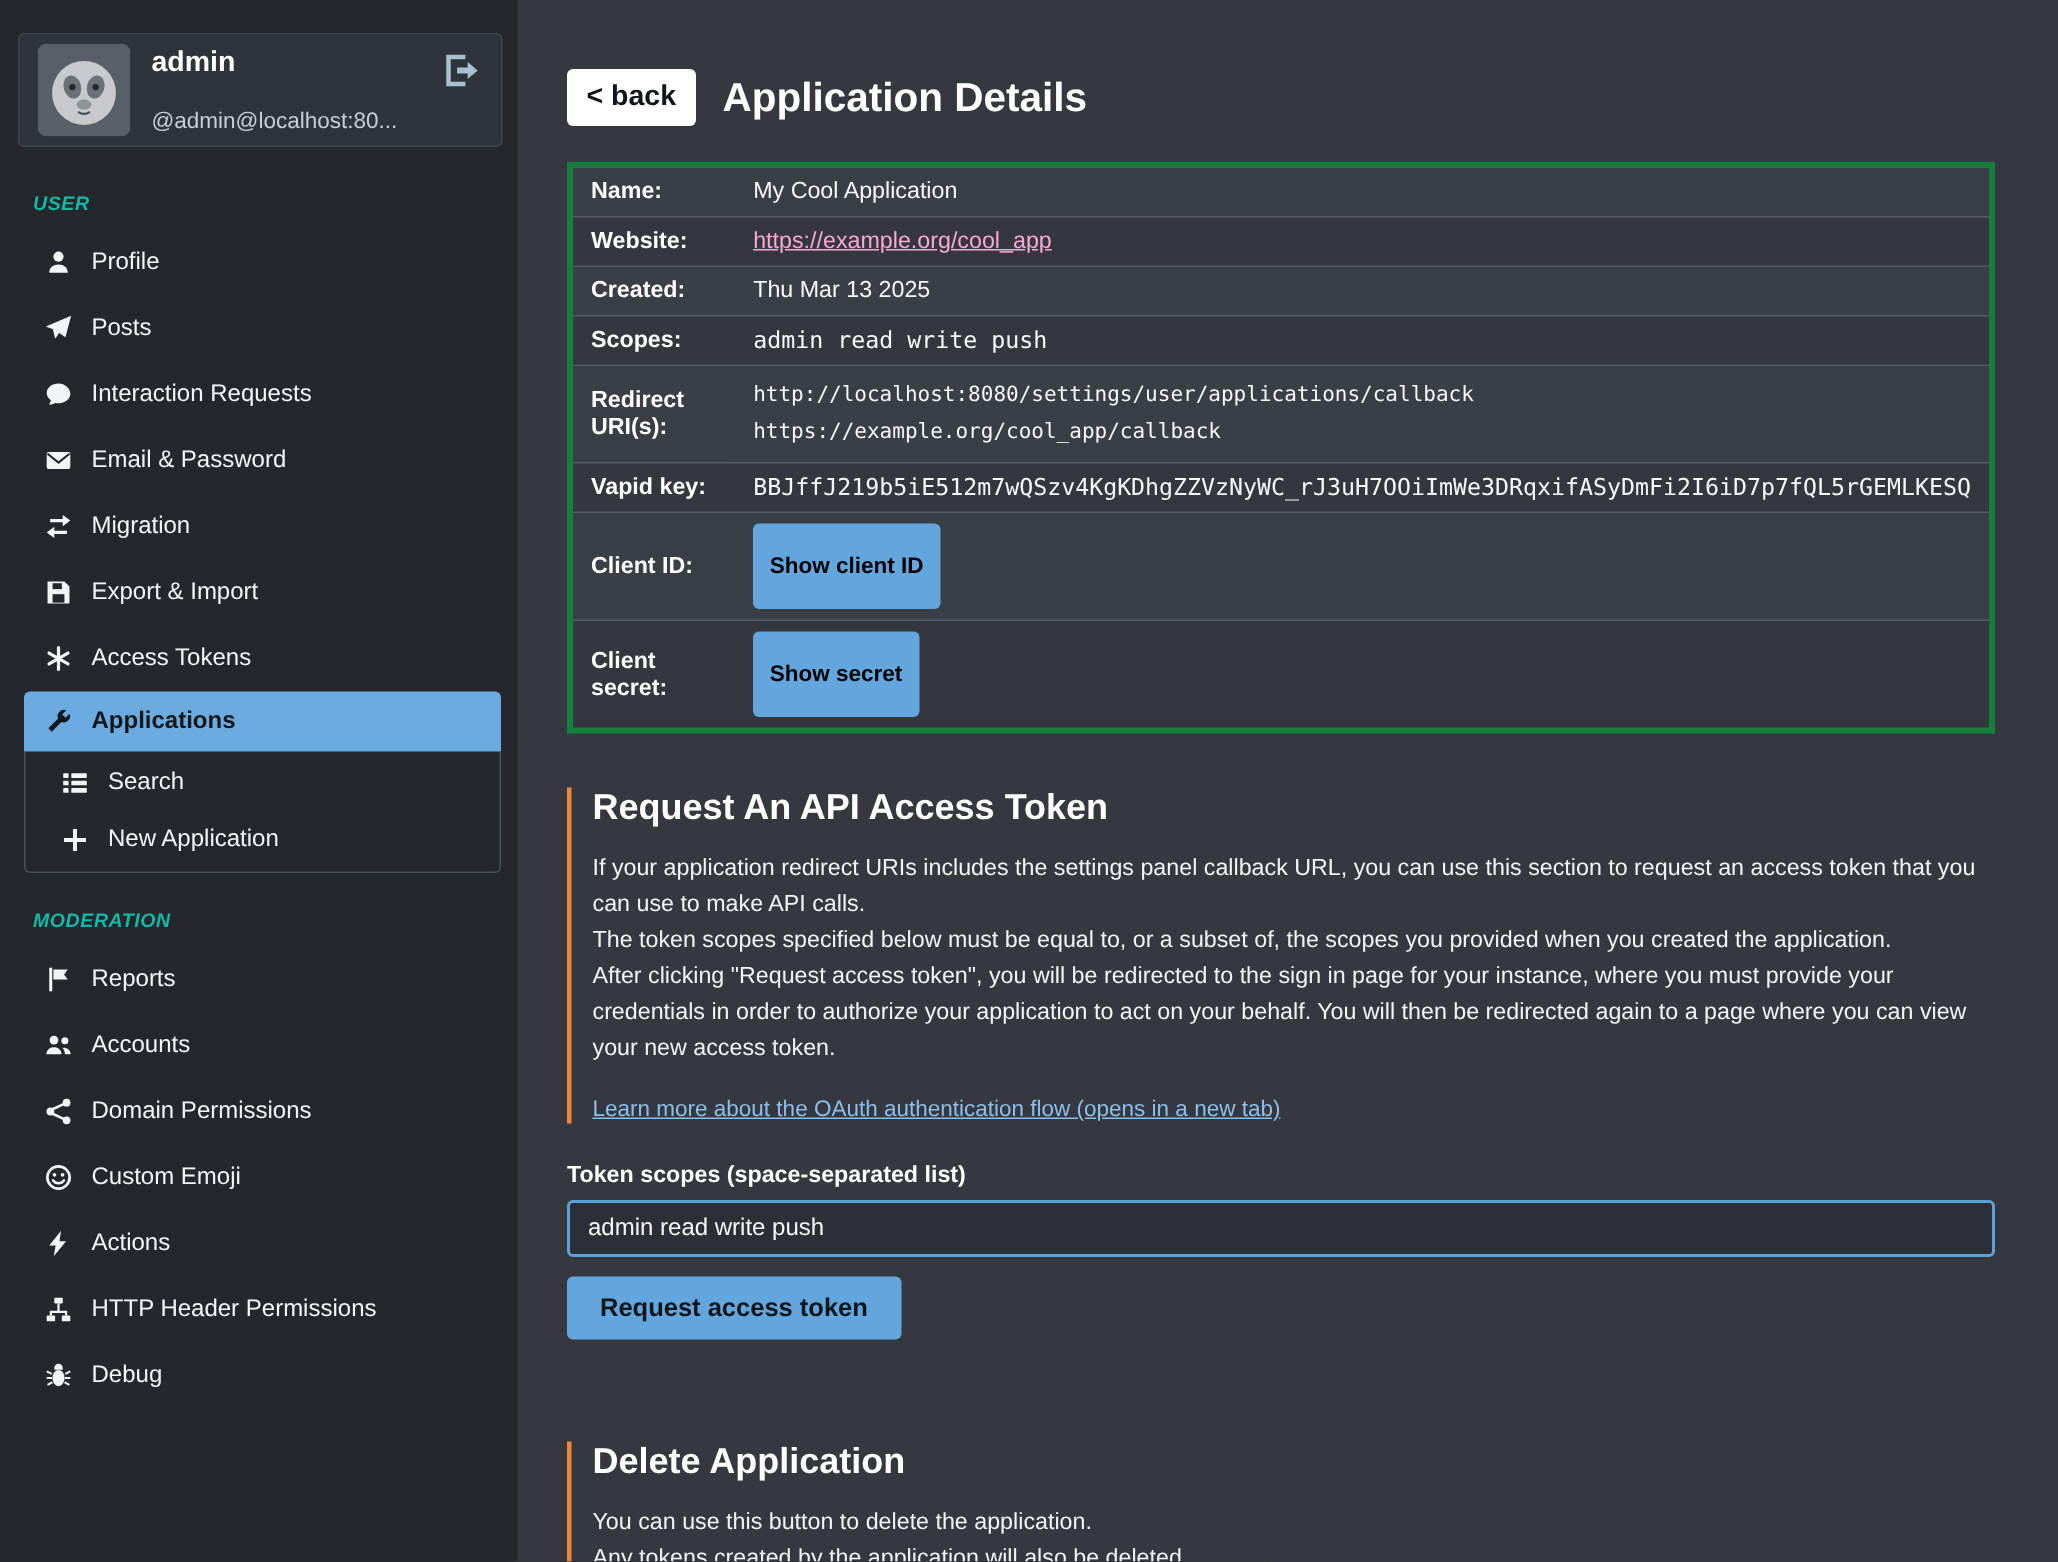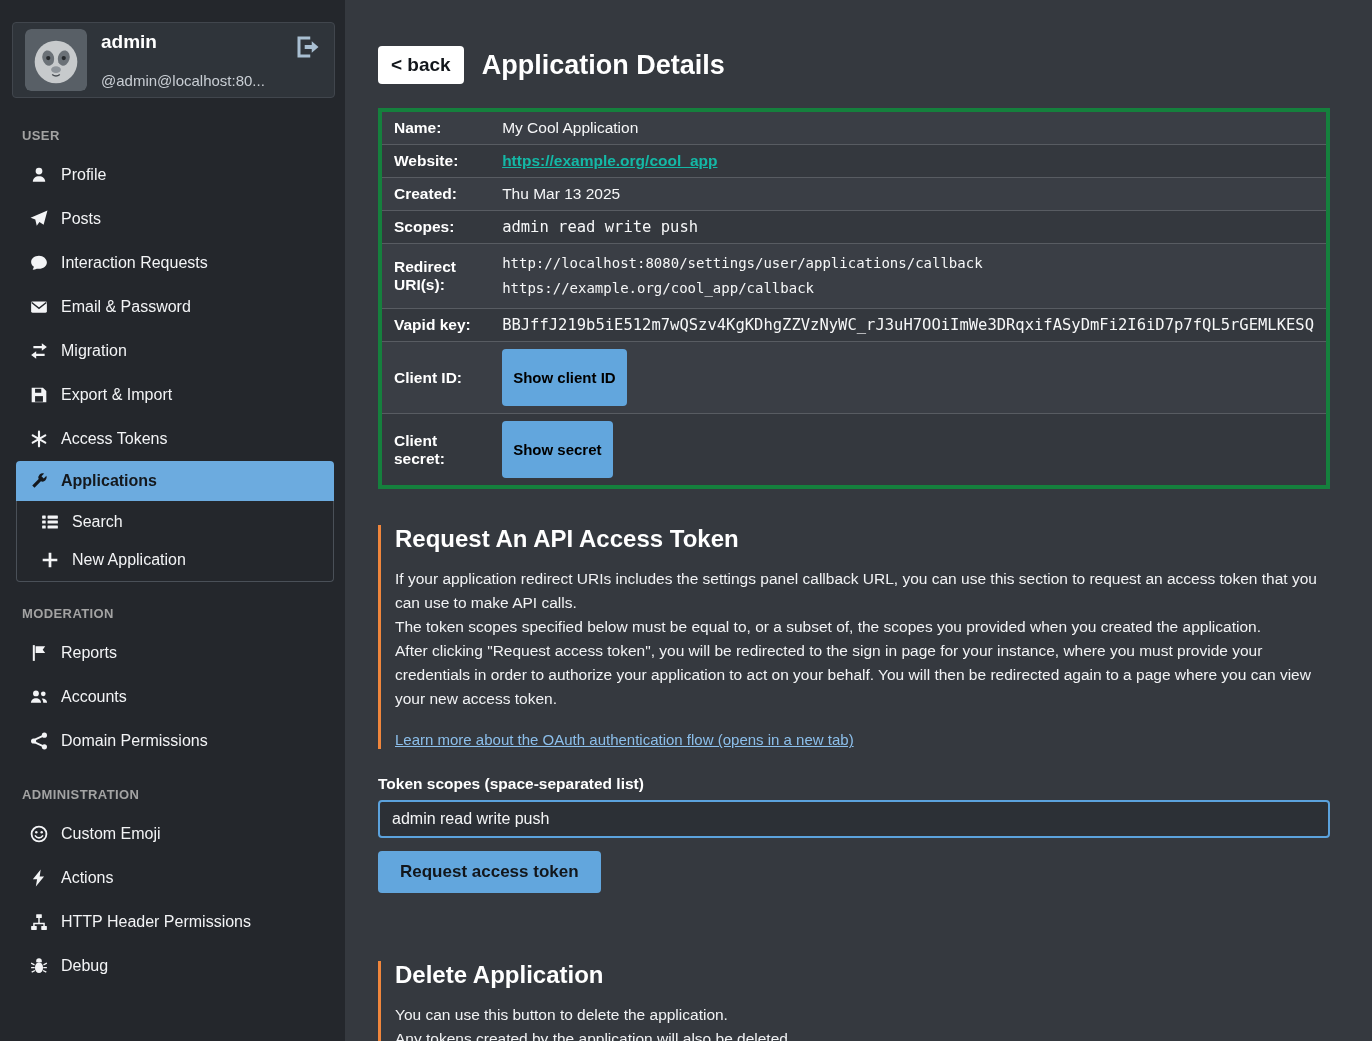--- a/index.html
+++ b/index.html
@@ -19,22 +19,23 @@
   }
   .avatar { width:62px; height:62px; border-radius:6px; overflow:hidden; flex-shrink:0; }
   .avatar svg { display:block; width:100%; height:100%; }
   .user-meta { min-width:0; }
   .user-name { font-size:19px; font-weight:bold; color:#ffffff; margin-bottom:19px; }
   .user-handle { font-size:15px; color:#c9ced4; white-space:nowrap; overflow:hidden; }
   .logout { position:absolute; top:12px; right:14px; color:#a9bfd2; width:24px; height:24px; cursor:pointer; }
   .logout svg { width:100%; height:100%; }
 
   .section-label {
-    color:#a3a3a3; font-size:13px; font-weight:bold; letter-spacing:.4px;
+    color:#14b8a6; font-size:13px; font-weight:bold; letter-spacing:.4px;
     padding:24px 20px 10px 22px;
+    font-style:italic;
   }
   .nav-item {
     display:flex; align-items:center; gap:13px;
     padding:12px 16px 12px 30px; font-size:16px; color:#f3f4f6; cursor:pointer;
     line-height:20px;
   }
   .icon { width:18px; height:18px; display:inline-flex; flex-shrink:0; color:inherit; }
   .icon svg { width:100%; height:100%; }
   .nav-item.active {
     background:#6cabdf; color:#14181d; font-weight:bold;
@@ -57,21 +58,21 @@
 
   .details-table { width:100%; border-collapse:collapse; border:4px solid #15803d; margin-bottom:36px; }
   .details-table tr:nth-child(odd) { background:#3a3e45; }
   .details-table tr:nth-child(even) { background:#34383e; }
   .details-table td { border-bottom:1px solid #585c62; padding:7px 12px; font-size:15.5px; vertical-align:middle; }
   .details-table tr:last-child td { border-bottom:none; }
   td.row-label { font-weight:bold; width:188px; color:#ffffff; }
   .mono { font-family:"DejaVu Sans Mono", monospace; font-size:14px; }
   .mono-line { font-family:"DejaVu Sans Mono", monospace; font-size:14px; line-height:1.8; white-space:nowrap; }
   .nowrap { white-space:nowrap; overflow:hidden; }
-  a.table-link { color:#14b8a6; text-decoration:underline;font-weight:bold; }
+  a.table-link { color:#f9a8d4; text-decoration:underline; }
   .small-btn {
     background:#62a6dd; color:#000000; font-family:inherit; font-weight:bold;
     font-size:15px; padding:20px 11px; border:none; border-radius:4px; cursor:pointer;
   }
 
   .info-block { border-left:3px solid #f0863c; padding-left:14px; margin-bottom:26px; }
   .info-block h2 { font-size:24px; font-weight:bold; color:#ffffff; margin-bottom:14px;margin-top:36px; }
   .info-block p { font-size:15.5px; line-height:1.55; color:#f2f3f5; }
   .oauth-link { color:#8cbfeb; font-size:15px; display:inline-block; margin-top:20px; text-decoration:underline; }
 
@@ -243,21 +244,20 @@
             <circle cx="12.8" cy="2.8" r="2.3"></circle>
             <circle cx="3.2" cy="8" r="2.3"></circle>
             <circle cx="12.8" cy="13.2" r="2.3"></circle>
             <path d="M3.8 7L12 3.2M3.8 9L12 12.8" stroke="currentColor" stroke-width="1.6"></path>
           </svg>
         </span>
       <span>Domain Permissions</span>
     </div>
   </nav>
 
-  <div class="section-label">ADMINISTRATION</div>
   <nav>
     <div class="nav-item">
       <span class="icon">
           <svg viewBox="0 0 16 16" fill="currentColor">
             <circle cx="8" cy="8" r="6.6" fill="none" stroke="currentColor" stroke-width="1.6"></circle>
             <circle cx="5.6" cy="6.4" r="1.1"></circle>
             <circle cx="10.4" cy="6.4" r="1.1"></circle>
             <path d="M4.8 9.7a3.8 3.8 0 006.4 0" fill="none" stroke="currentColor" stroke-width="1.5" stroke-linecap="round"></path>
           </svg>
         </span>

